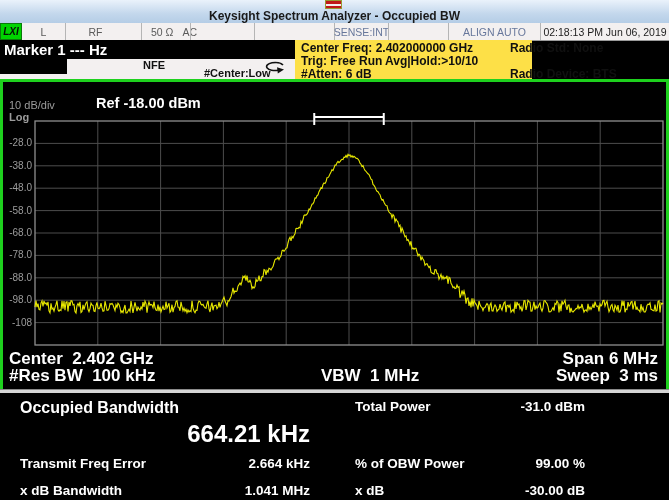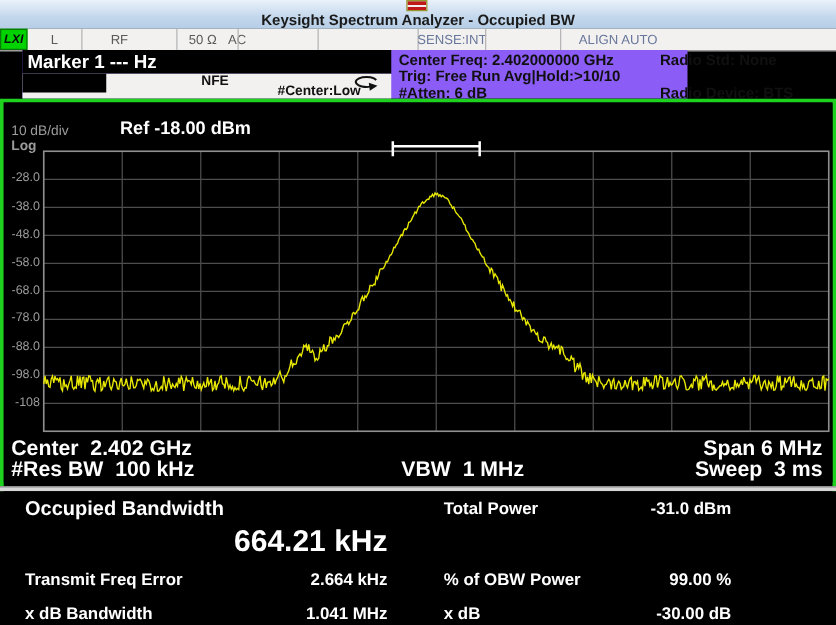--- a/index.html
+++ b/index.html
@@ -17,21 +17,21 @@
   #statusbar{top:23px;left:0;width:669px;height:17px;background:#f3f0f0;border-bottom:1px solid #9a9a9a;}
   .seg{position:absolute;top:0;height:17px;display:flex;align-items:center;justify-content:center;
        font-size:10.5px;color:#5a5a5a;border-left:1px solid #b5b5b5;box-sizing:border-box;}
   .segtxt{white-space:pre;}
   #lxi-badge{position:absolute;top:0;left:0;width:22px;height:17px;background:#00d300;
      border:1px solid #0a7a0a;box-sizing:border-box;display:flex;align-items:center;justify-content:center;
      font-size:10px;font-weight:bold;font-style:italic;color:#051105;}
   .bluishtxt{color:#67779b;}
   .timetxt{color:#1c1c1c;}
   
-  #header{top:40px;left:18px;width:532px;height:39px;background:#8b5cf6;}
+  #header{top:40px;left:0;width:532px;height:39px;background:#fde047;}
   #marker-bar{position:absolute;top:0;left:0;width:295px;height:19px;background:#000;
      color:#fff;font-size:15px;font-weight:bold;display:flex;align-items:center;padding-left:4px;box-sizing:border-box;white-space:pre;}
   #meas-strip{position:absolute;top:19px;left:0;width:295px;height:20px;background:#f3f0f0;}
   #meas-blackbox{position:absolute;top:0;left:0;width:67px;height:15px;background:#000;}
   #nfe-label{position:absolute;left:143px;top:0;font-size:11px;font-weight:bold;color:#111;}
   #ifgain-label{position:absolute;left:204px;top:8px;font-size:11px;font-weight:bold;color:#111;}
   #sweep-icon{position:absolute;right:8px;top:1px;}
   #settings{position:absolute;left:295px;top:0;width:374px;height:39px;font-size:12px;font-weight:bold;color:#101010;}
   .set{position:absolute;white-space:pre;}
   
@@ -76,20 +76,23 @@
     <span class="segtxt" style="margin-left:9px;">AC</span>
   </div>
   <div class="seg" style="left:190px;width:64px;"></div>
   <div class="seg" style="left:254px;width:80px;"></div>
   <div class="seg" style="left:334px;width:54px;">
       <span class="segtxt bluishtxt">SENSE:INT</span>
     </div>
   <div class="seg" style="left:388px;width:60px;"></div>
   <div class="seg" style="left:448px;width:92px;">
       <span class="segtxt bluishtxt">ALIGN AUTO</span>
+    </div>
+  <div class="seg" style="left:540px;width:129px;">
+      <span class="segtxt timetxt">02:18:13 PM Jun 06, 2019</span>
     </div>
 </div>
 
 <div class="abs" id="header">
   <div id="marker-bar">Marker 1 --- Hz</div>
   <div id="meas-strip">
     <div id="meas-blackbox"></div>
     <div id="nfe-label">NFE</div>
     <div id="ifgain-label">#Center:Low</div>
     <div id="sweep-icon">

